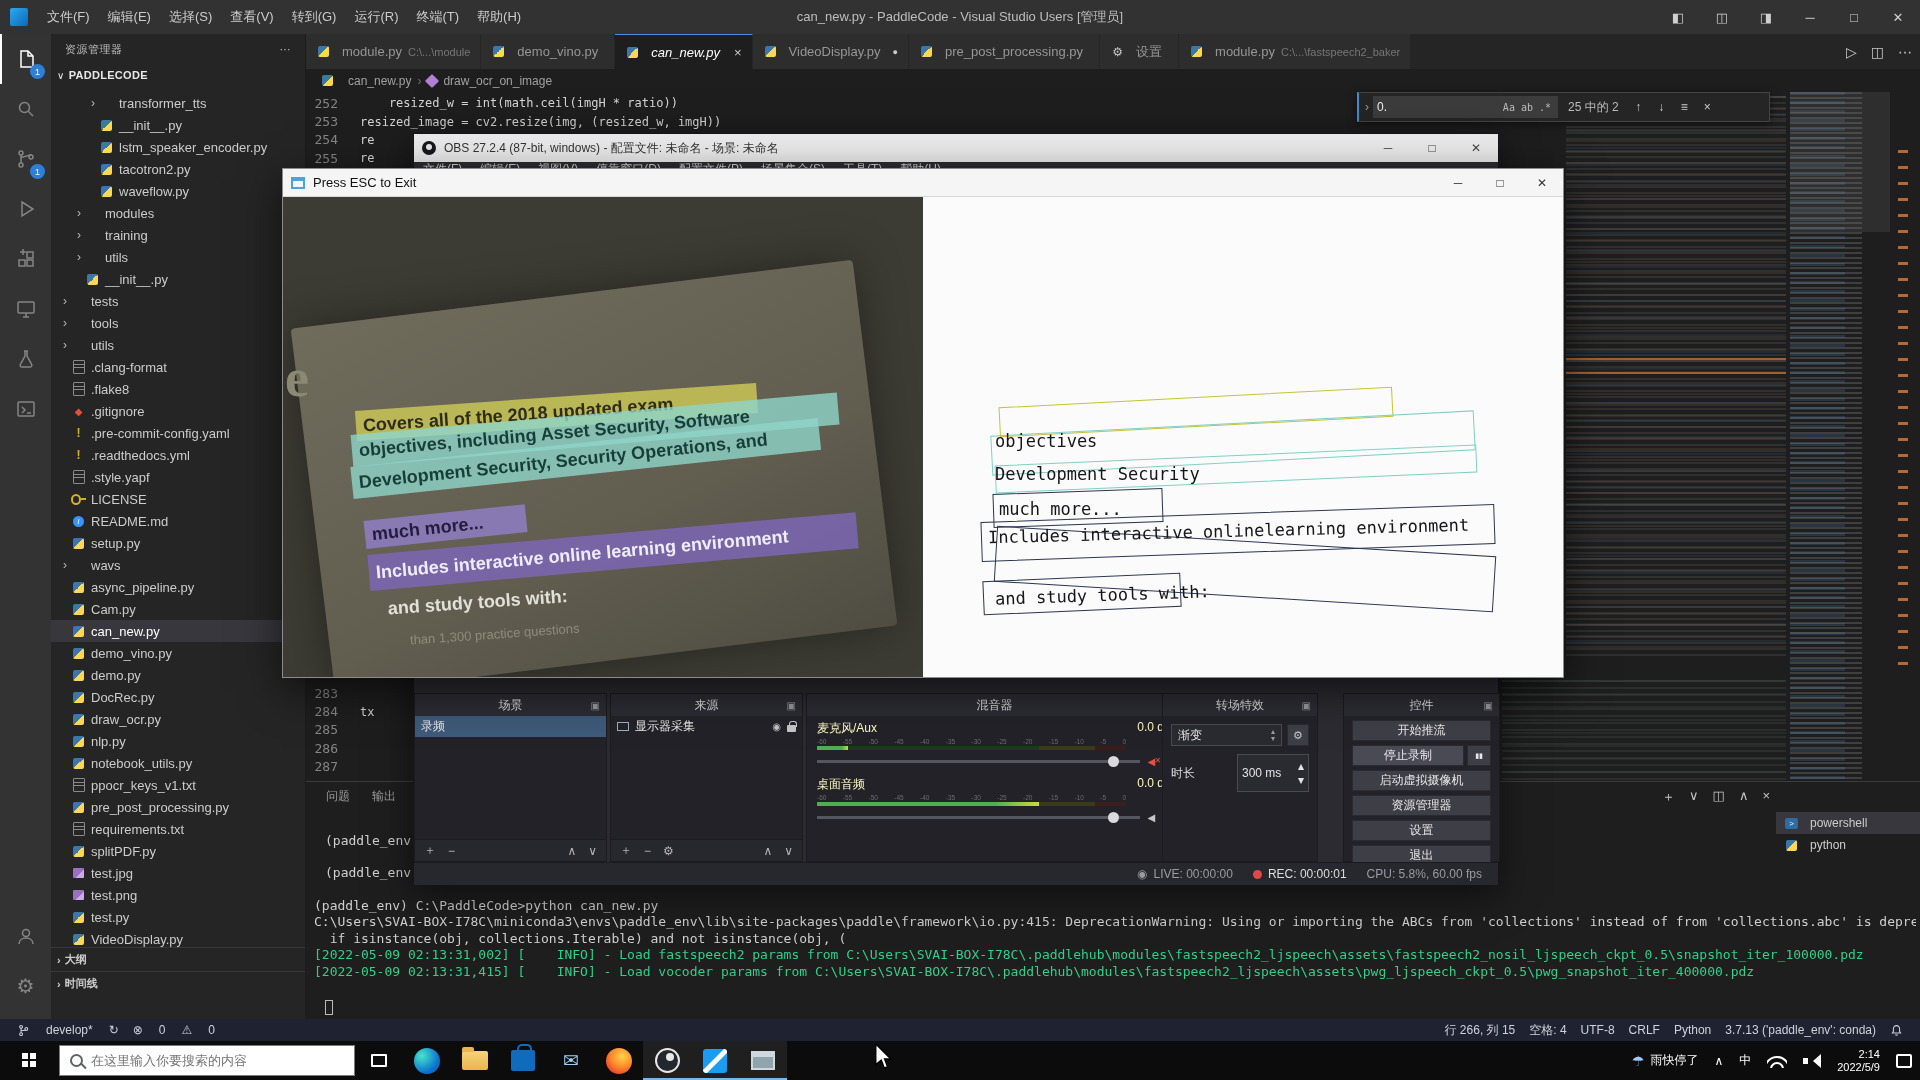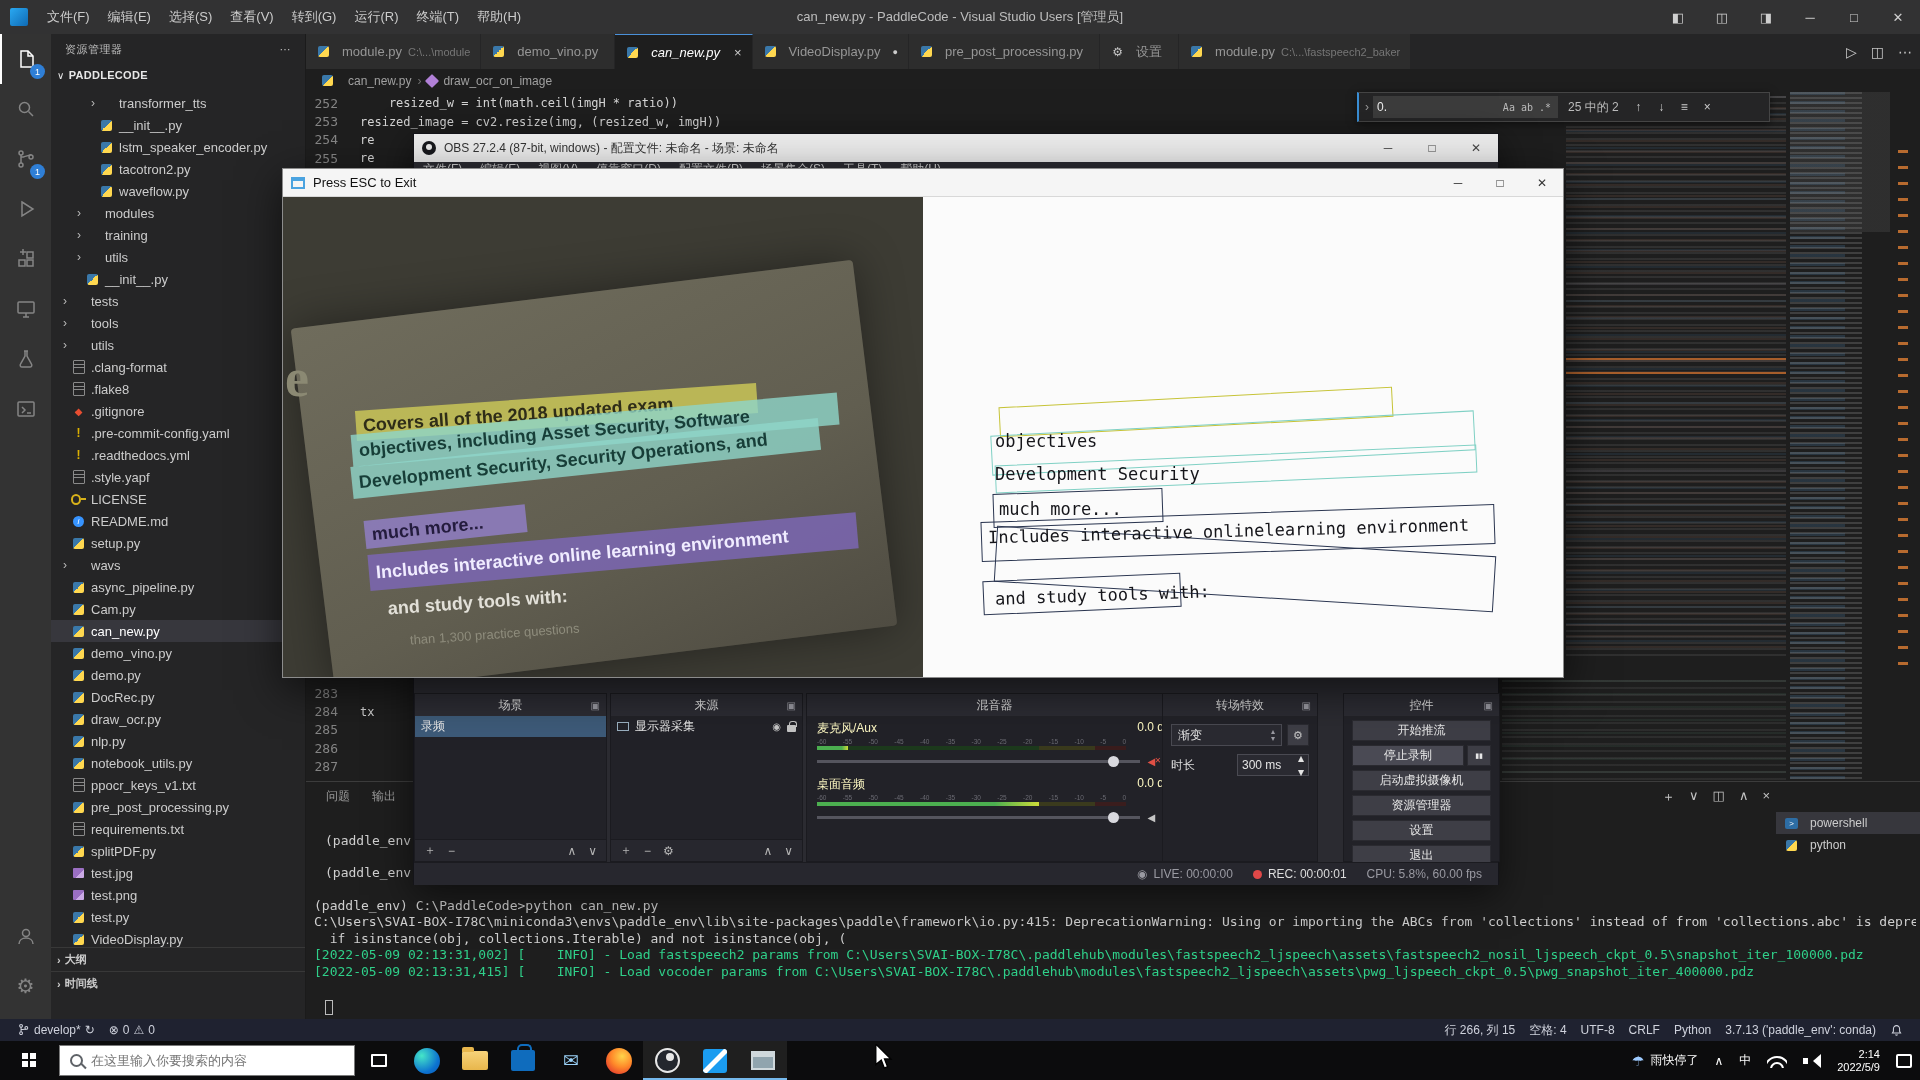--- a/index.html
+++ b/index.html
@@ -101,21 +101,21 @@
   .term-row{height:22px;display:flex;align-items:center;gap:6px;padding:0 8px;color:#cccccc;font-size:12px}
   .term-row.selected{background:#37373d}
   .stub-line{position:absolute;font-family:"DejaVu Sans Mono",monospace;font-size:13px;color:#cfcfcf;white-space:pre}
   #term-main{position:absolute;left:8px;top:116px;right:4px}
   .tline{height:16.4px;font-family:"DejaVu Sans Mono",monospace;font-size:13px;color:#cfcfcf;white-space:pre;overflow:hidden}
   .tline.green{color:#2fd08a}
   #term-cursor{position:absolute;left:19px;top:218px;width:8px;height:15px;border:1px solid #bbbbbb}
 
   
   #statusbar{position:absolute;left:0;top:1019px;width:1920px;height:22px;background:#1f2230;color:#cfd2dc;display:flex;align-items:center;font-size:12px;z-index:6;padding:0 10px}
-  .sb-item{display:flex;gap:4px;padding:0 7px;white-space:nowrap}
+  .sb-item{display:flex;align-items:center;gap:16px;padding:0 7px;white-space:nowrap}
   #sb-right{margin-left:auto;display:flex;align-items:center}
   .sb-ic{font-size:12px}
 
   
   #obs-win{position:absolute;left:413px;top:133px;width:1086px;height:752px;background:#2b2b31;border:1px solid #141419;z-index:20;box-shadow:0 10px 36px rgba(0,0,0,.55)}
   .obs-tb{height:28px;background:#e9e9e9;display:flex;align-items:center}
   .obs-appic{width:14px;height:14px;border-radius:50%;background:#17181c;margin:0 8px;position:relative}
   .obs-appic::after{content:"";position:absolute;left:4px;top:3px;width:6px;height:6px;border-radius:50%;background:#e9e9e9}
   .obs-title{font-size:12px;color:#333333;white-space:nowrap;overflow:hidden}
   .obs-wc{margin-left:auto;display:flex;height:100%}
@@ -149,21 +149,21 @@
   .muted .mx-mute{color:#e05045}
   .muted .mx-mute::after{content:"✕";font-size:8px;position:absolute;right:-6px;top:0;color:#e05045}
   .mx-gear{font-size:11px;color:#c5c5c5}
   .mx-scroll{position:absolute;right:2px;top:26px;width:5px;height:120px;background:#4a4a52;border-radius:3px}
   
   .tr-row{display:flex;align-items:center;gap:5px;padding:8px 8px 0}
   .tr-sel{flex:1;height:22px;background:#2a2a31;border:1px solid #4a4a52;display:flex;align-items:center;justify-content:space-between;padding:0 6px;font-size:12px;color:#e4e4e4}
   .tr-sel .ud{font-size:8px;color:#9a9aa2;line-height:7px;text-align:center}
   .sq-btn{width:22px;height:22px;background:#3e3e46;border:1px solid #2a2a30;color:#c5c5c5;font-size:11px;display:flex;align-items:center;justify-content:center}
   .tr-dur{font-size:12px;color:#dddddd}
-  .tr-spin{margin-left:auto;width:72px;height:22px;background:#2a2a31;border:1px solid #4a4a52;display:flex;align-items:center;justify-content:space-between;padding:0 4px;font-size:12px;color:#e4e4e4}
+  .tr-spin{margin-left:auto;width:72px;height:38px;background:#2a2a31;border:1px solid #4a4a52;display:flex;align-items:center;justify-content:space-between;padding:0 4px;font-size:12px;color:#e4e4e4}
   
   .ctl-row{display:flex;gap:3px;margin:4px 8px 0}
   .obs-btn{flex:1;height:21px;background:#3e3e46;border:1px solid #2a2a30;color:#e8e8e8;font-size:12px;font-family:"Liberation Sans",sans-serif}
   .ctl-row.recording .obs-btn{background:#4a4a54}
   .pause-btn{display:none;width:24px;height:21px;background:#3e3e46;border:1px solid #2a2a30;color:#e8e8e8;font-size:7px}
   .ctl-row.recording .pause-btn{display:block}
   .obs-status{position:absolute;left:0;right:0;top:728px;height:23px;display:flex;align-items:center;justify-content:flex-end;gap:20px;padding:0 16px;font-size:12px;color:#9a9aa2;background:#27272e;border-top:1px solid #1b1b20}
   .st-grp{display:flex;align-items:center;gap:6px}
   .dot-red{width:9px;height:9px;border-radius:50%;background:#e04848}
   .st-rec{color:#dddddd}

